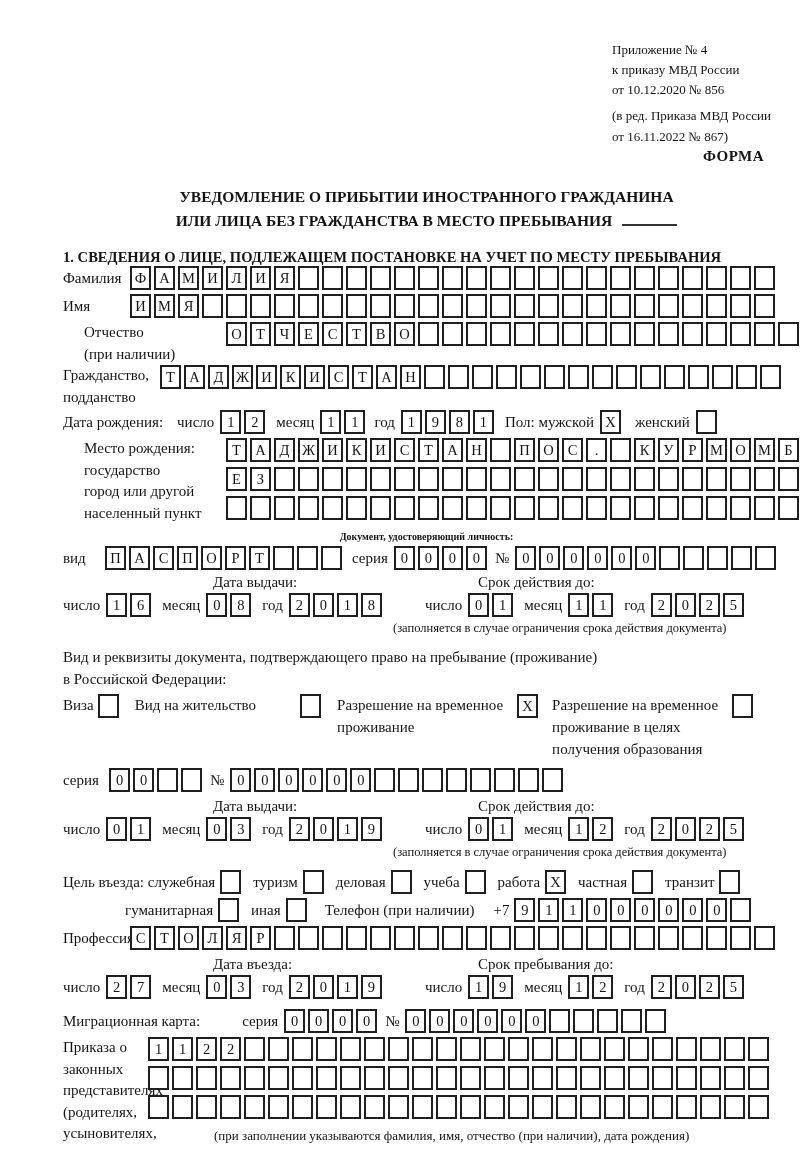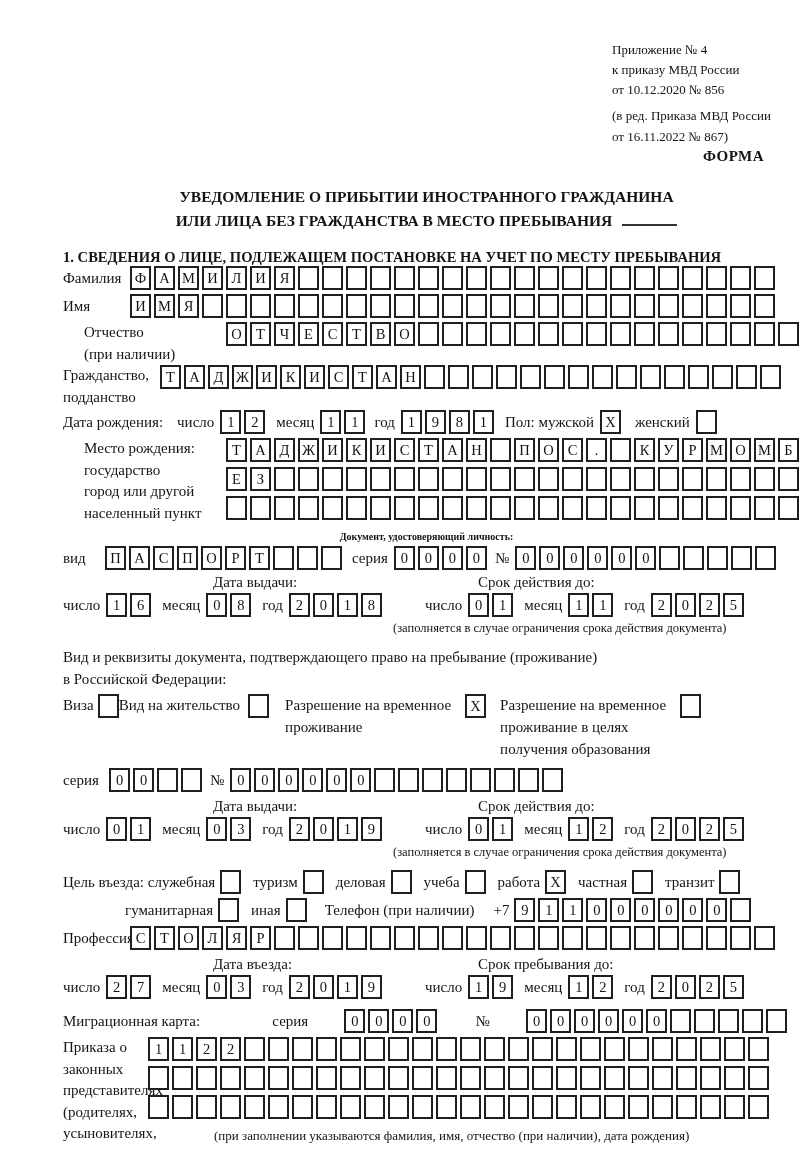--- a/index.html
+++ b/index.html
@@ -422,21 +422,21 @@
       <div>в Российской Федерации:</div>
     </div>
 
     <div class="cbrow">
       <span class="cbitem">
         <span class="lbl">Виза</span>
         <span class="cells cb" style="margin-left:4px;">
             <span class="cell"></span>
           </span>
       </span>
-      <span class="cbitem" style="">
+      <span class="cbitem" style="margin-left:16px;gap:36px;">
         <span class="lbl">Вид на жительство</span>
         <span class="cells cb">
             <span class="cell"></span>
           </span>
       </span>
       <span class="cbitem" style="margin-left:16px;">
         <span class="lbl ctr" style="width:172px;">
           <div>Разрешение на временное</div>
             <div>проживание</div>
         </span>
@@ -658,21 +658,21 @@
         <span class="t">год</span>
           <span class="cells">
             <span class="cell">2</span>
             <span class="cell">0</span>
             <span class="cell">2</span>
             <span class="cell">5</span>
           </span>
       </span>
     </div>
 
-    <div class="inlrow" style="margin-top:6px;justify-content:space-between;">
+    <div class="inlrow" style="margin-top:6px;">
       <span class="t">Миграционная карта:</span>
       <span class="t" style="margin-left:36px;">серия</span>
       <span class="cells">
           <span class="cell">0</span>
           <span class="cell">0</span>
           <span class="cell">0</span>
           <span class="cell">0</span>
         </span>
       <span class="t" style="margin-left:5px;">№</span>
       <span class="cells">

